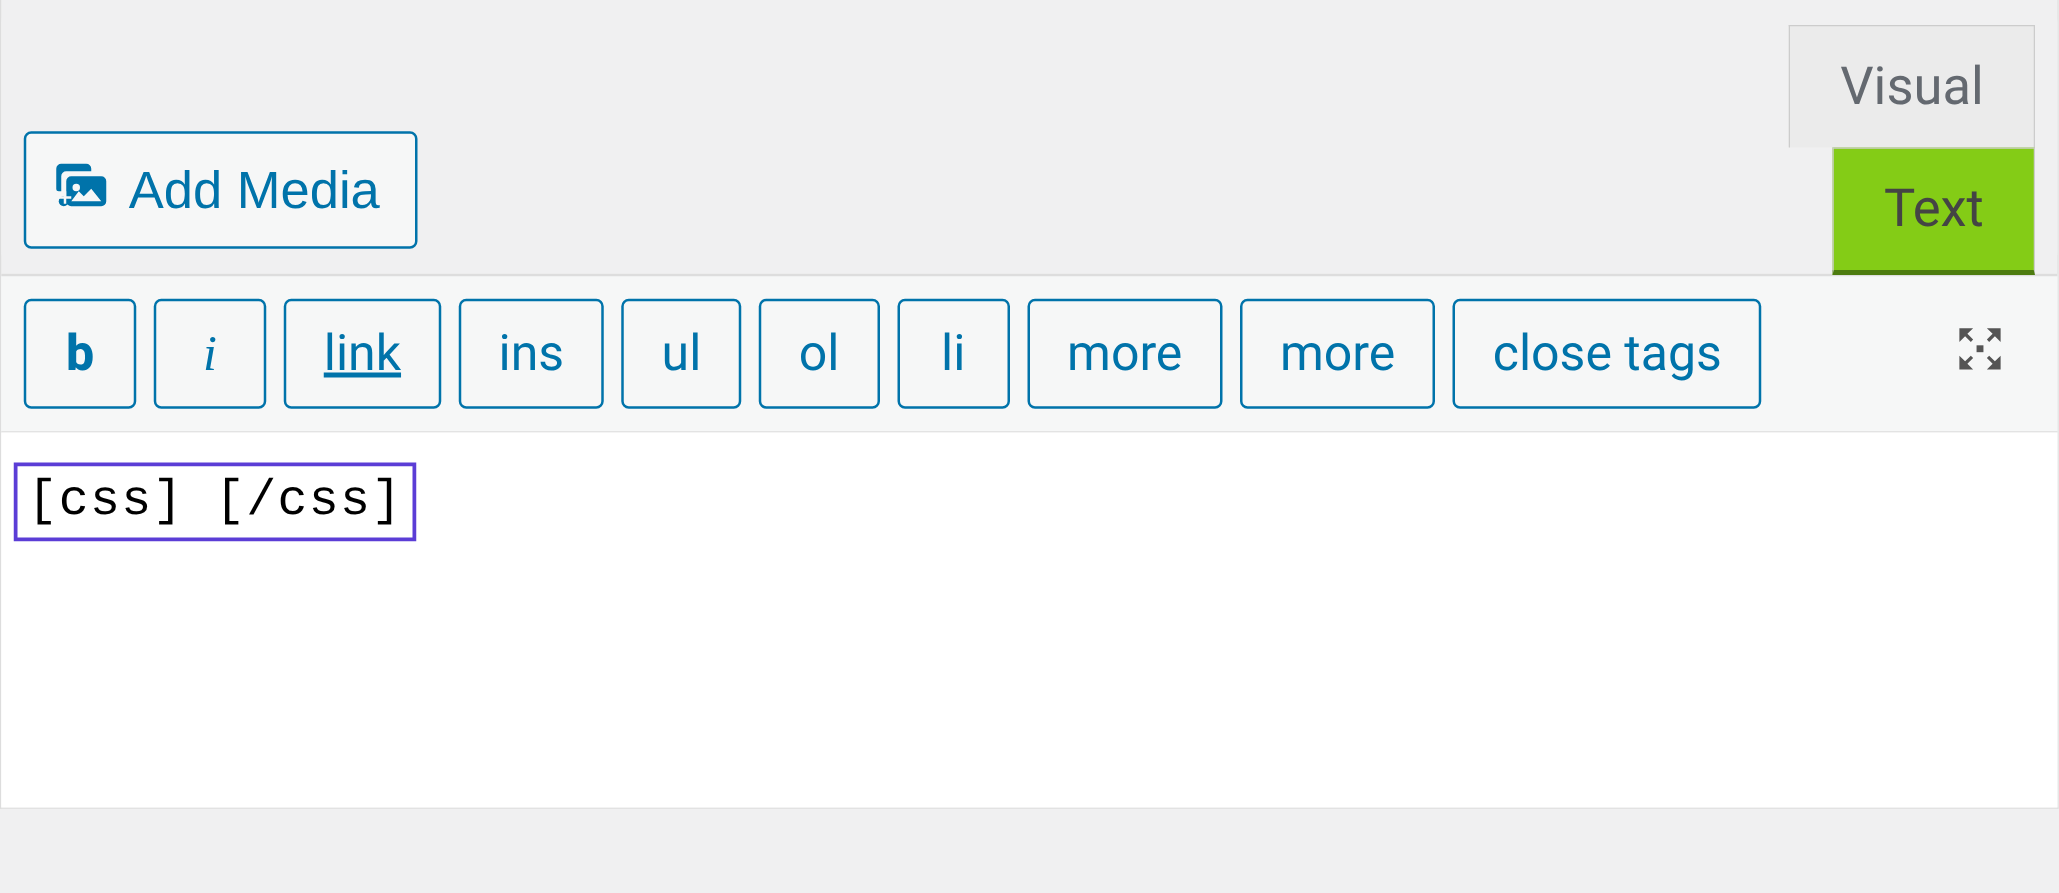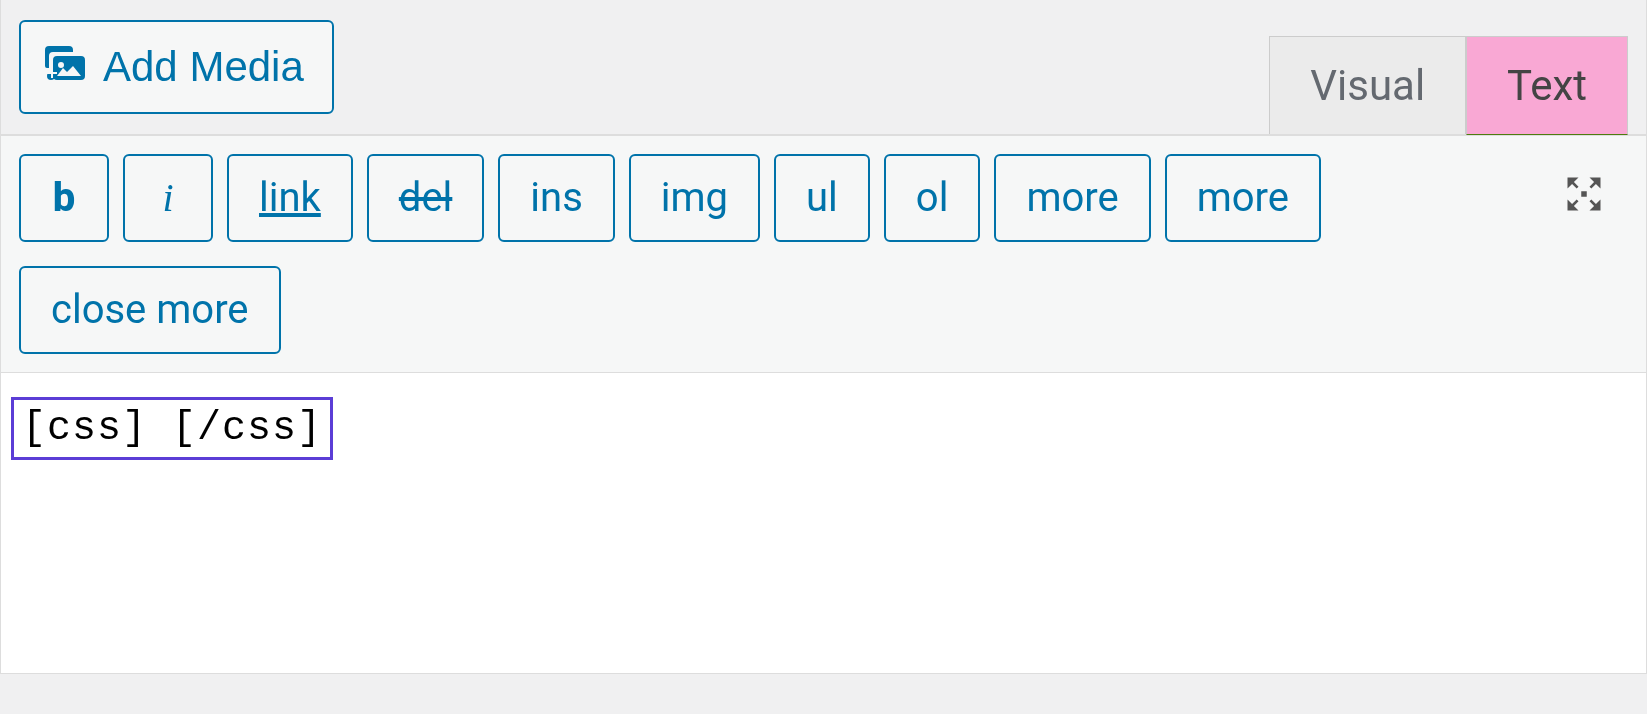--- a/index.html
+++ b/index.html
@@ -43,39 +43,40 @@
     }
     .add-media-btn svg {
       width: 48px;
       height: 48px;
       fill: #0073aa;
     }
     .tabs {
       display: flex;
       align-items: flex-end;
       gap: 0;
+      flex-direction: column;
     }
     .tab {
       padding: 24px 40px 24px 40px;
       font-size: 42px;
       color: #555;
       background: #e8e8e8;
       border: 1px solid #ccc;
       border-bottom: none;
       cursor: pointer;
       position: relative;
     }
     .tab.inactive {
       background: #ebebeb;
       color: #646970;
     }
     .tab.active {
-      background: #f9a8d4;
+      background: #84cc16;
       color: #444;
-      border-bottom: 1px solid #4d7c0f;
+      border-bottom: 4px solid #4d7c0f;
       margin-bottom: -1px;
       z-index: 2;
     }
     .quicktags-bar {
       background: #f6f7f7;
       border-top: 2px solid #ddd;
       border-bottom: 1px solid #ddd;
       padding: 18px 18px 18px 18px;
       display: flex;
       align-items: flex-start;
@@ -161,28 +162,27 @@
         <span>Text</span>
       </div>
     </div>
   </div>
 
   <div class="quicktags-bar">
     <div class="quicktags-buttons">
       <button class="qt-btn bold">b</button>
       <button class="qt-btn italic">i</button>
       <button class="qt-btn link">link</button>
-      <button class="qt-btn del">del</button>
       <button class="qt-btn">ins</button>
-      <button class="qt-btn">img</button>
       <button class="qt-btn">ul</button>
       <button class="qt-btn">ol</button>
+      <button class="qt-btn">li</button>
       <button class="qt-btn">more</button>
       <button class="qt-btn">more</button>
-      <button class="qt-btn">close more</button>
+      <button class="qt-btn">close tags</button>
     </div>
     <button class="fullscreen-btn">
       <span>
         <svg viewBox="0 0 24 24">
           <path d="M3 3h6L6.5 5.5 9 8 8 9 5.5 6.5 3 9V3zm18 0v6l-2.5-2.5L16 9l-1-1 2.5-2.5L15 3h6zM3 21v-6l2.5 2.5L8 15l1 1-2.5 2.5L9 21H3zm18 0h-6l2.5-2.5L15 16l1-1 2.5 2.5L21 15v6z"></path>
           <rect x="10.5" y="10.5" width="3" height="3"></rect>
         </svg>
       </span>
     </button>
   </div>

